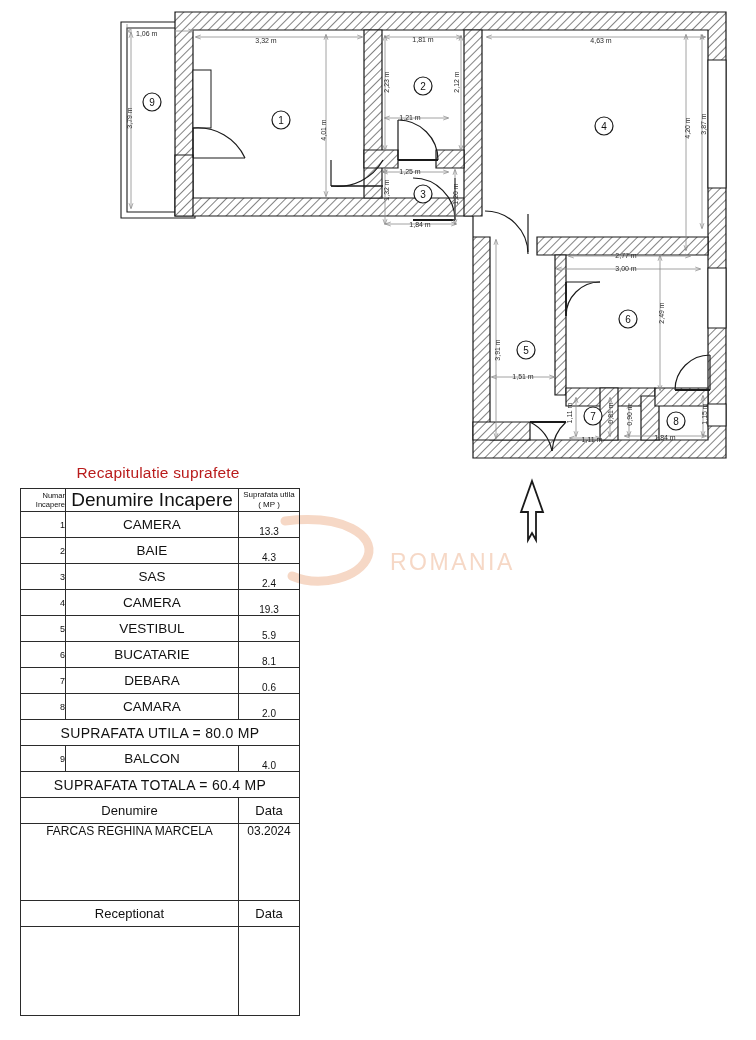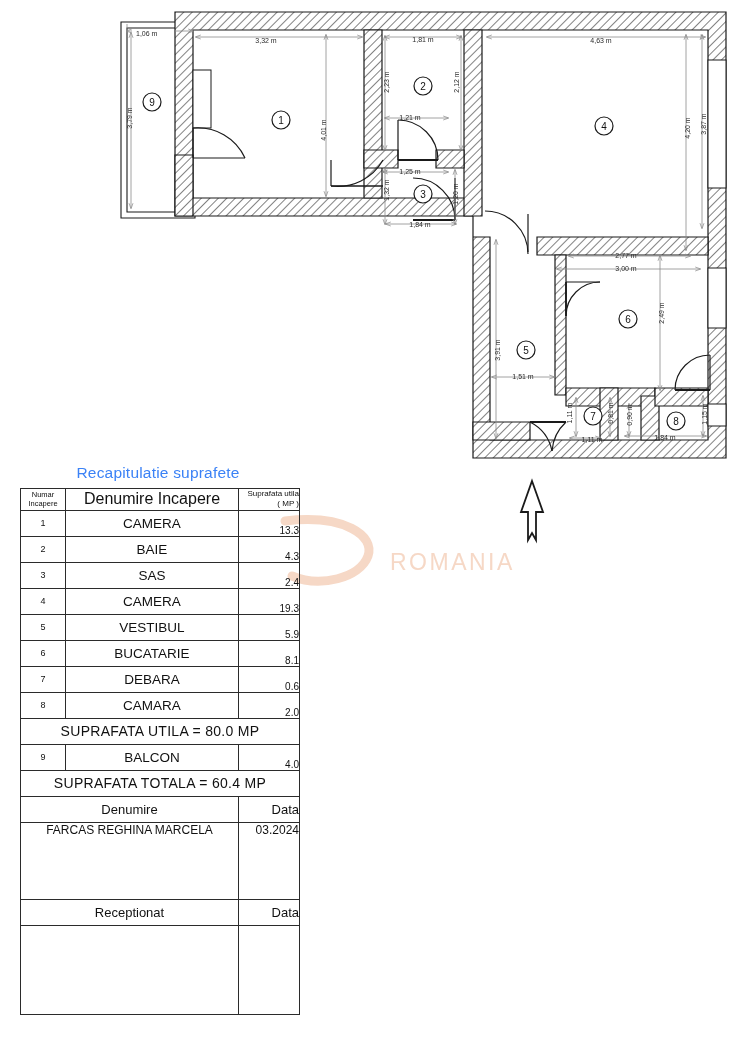--- a/index.html
+++ b/index.html
@@ -46,47 +46,47 @@
   #recap {
     position: absolute;
     left: 20px;
     top: 464px;
     width: 276px;
     z-index: 3;
   }
   #recap .recap-title {
     text-align: center;
     font-size: 15.5px;
-    color: #3b82f6;
+    color: #b91c1c;
     padding-bottom: 6px;
     letter-spacing: .2px;
   }
   table.recap-table {
     border-collapse: collapse;
     width: 276px;
     table-layout: fixed;
     background: transparent;
   }
   table.recap-table td, table.recap-table th {
     border: 1px solid #2b2b2b;
     padding: 0;
     font-weight: normal;
     color: #111;
   }
-  table.recap-table .c-num  { width: 44px;  text-align: center; margin-left: 14px; }
+  table.recap-table .c-num  { width: 44px;  text-align: right; margin-left: 14px; }
   table.recap-table .c-name { width: 172px; text-align: center; }
-  table.recap-table .c-area { width: 60px;  text-align: right; }
+  table.recap-table .c-area { width: 60px;  text-align: center; }
 
   .th-num {
     font-size: 7.5px;
     line-height: 1.25;
     padding: 3px 1px;
   }
   .th-name {
-    font-size: 16px;
+    font-size: 19px;
     padding: 6px 2px;
   }
   .th-area {
     font-size: 8px;
     line-height: 1.3;
     padding: 3px 1px;
   }
   .td-num  { font-size: 9px;  height: 25px; }
   .td-name { font-size: 13.5px; height: 25px; }
   .td-area { font-size: 10px; height: 25px; vertical-align: bottom; padding-bottom: 3px; }

